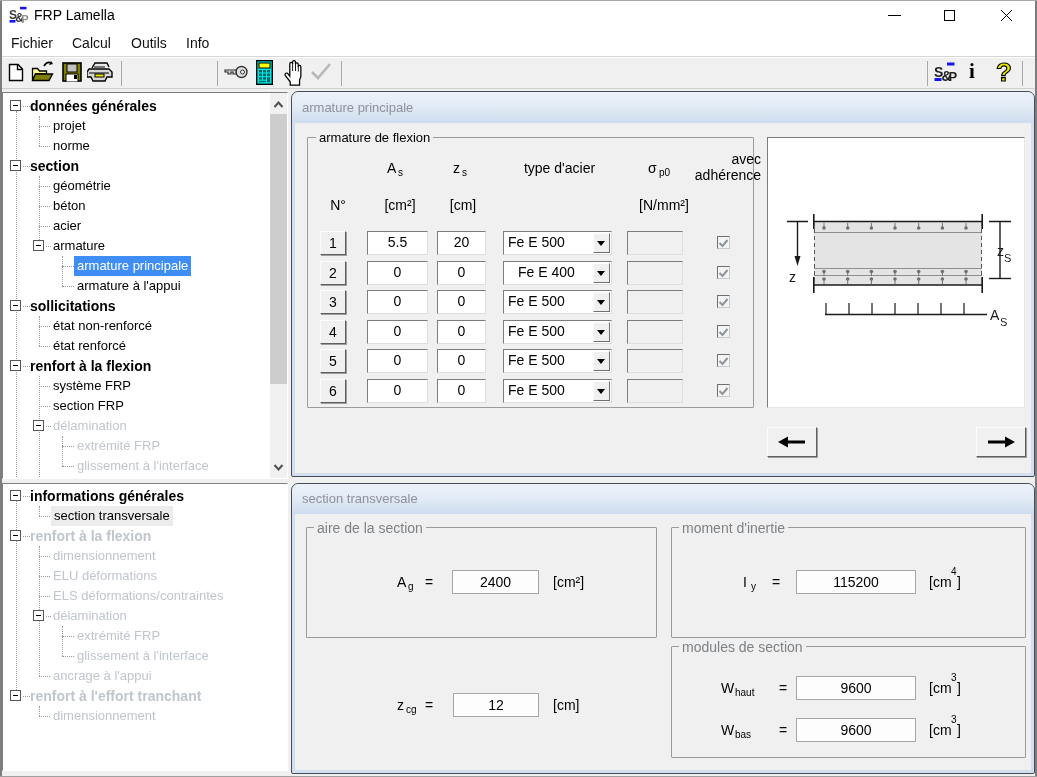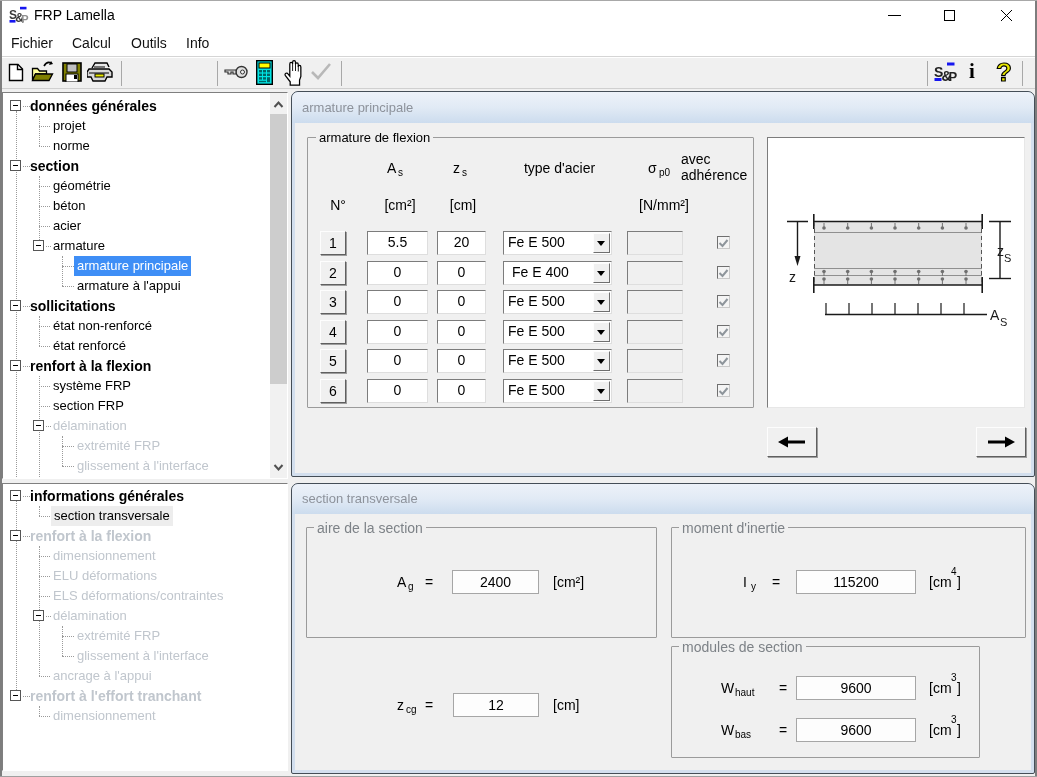--- a/index.html
+++ b/index.html
@@ -283,39 +283,39 @@
         <div class="glabel" style="left:8px;font-size:13px">armature de flexion</div>
       </div>
 
       <div class="lbl" style="left:92px;top:35px">A</div>
       <div class="lbl sub" style="left:103px;top:44px">s</div>
       <div class="lbl" style="left:158px;top:35px">z</div>
       <div class="lbl sub" style="left:167px;top:44px">s</div>
       <div class="lbl" style="left:227px;top:35px;width:75px;text-align:center">type d'acier</div>
       <div class="lbl" style="left:353px;top:35px">σ</div>
       <div class="lbl sub" style="left:364px;top:44px">p0</div>
-      <div class="lbl" style="left:386px;top:28px;width:80px;text-align:left;line-height:16px">avec<br>adhérence</div>
+      <div class="lbl" style="left:386px;top:28px;width:80px;text-align:right;line-height:16px">avec<br>adhérence</div>
       <div class="lbl" style="left:31px;top:72px;width:24px;text-align:center">N°</div>
       <div class="lbl" style="left:65px;top:72px;width:80px;text-align:center">[cm²]</div>
       <div class="lbl" style="left:128px;top:72px;width:80px;text-align:center">[cm]</div>
       <div class="lbl" style="left:329px;top:72px;width:80px;text-align:center">[N/mm²]</div>
 
       <div class="btn" style="left:25px;top:108px;width:26px;height:24px;line-height:22px">1</div>
       <div class="fld" style="left:72px;top:108px;width:61px;height:24px">5.5</div>
       <div class="fld" style="left:142px;top:108px;width:49px;height:24px">20</div>
       <div class="cmb" style="left:208px;top:108px;width:109px;height:24px"><span style="padding-left:4px">Fe E 500</span><span class="cmbbtn"></span></div>
       <div class="fldd" style="left:332px;top:108px;width:56px;height:24px"></div>
       <div class="chk" style="left:422px;top:113px"><svg width="11" height="11" viewBox="0 0 11 11">
               <path d="M1.5 5 l3 3 L9.5 2" fill="none" stroke="#8e959b" stroke-width="2"></path>
             </svg></div>
 
       <div class="btn" style="left:25px;top:138px;width:26px;height:24px;line-height:22px">2</div>
       <div class="fld" style="left:72px;top:138px;width:61px;height:24px">0</div>
       <div class="fld" style="left:142px;top:138px;width:49px;height:24px">0</div>
-      <div class="cmb" style="left:208px;top:138px;width:109px;height:24px"><span style="padding-left:8px">Fe E 400</span><span class="cmbbtn"></span></div>
+      <div class="cmb" style="left:208px;top:138px;width:109px;height:24px"><span style="padding-left:14px">Fe E 400</span><span class="cmbbtn"></span></div>
       <div class="fldd" style="left:332px;top:138px;width:56px;height:24px"></div>
       <div class="chk" style="left:422px;top:143px"><svg width="11" height="11" viewBox="0 0 11 11">
               <path d="M1.5 5 l3 3 L9.5 2" fill="none" stroke="#8e959b" stroke-width="2"></path>
             </svg></div>
 
       <div class="btn" style="left:25px;top:167px;width:26px;height:24px;line-height:22px">3</div>
       <div class="fld" style="left:72px;top:167px;width:61px;height:24px">0</div>
       <div class="fld" style="left:142px;top:167px;width:49px;height:24px">0</div>
       <div class="cmb" style="left:208px;top:167px;width:109px;height:24px"><span style="padding-left:4px">Fe E 500</span><span class="cmbbtn"></span></div>
       <div class="fldd" style="left:332px;top:167px;width:56px;height:24px"></div>
@@ -477,21 +477,21 @@
       <div class="lbl" style="left:634px;top:58px">[cm</div>
       <div class="lbl sub" style="left:656px;top:52px">4</div>
       <div class="lbl" style="left:662px;top:58px">]</div>
 
       <div class="lbl" style="left:102px;top:181px">z</div>
       <div class="lbl sub" style="left:111px;top:190px">cg</div>
       <div class="lbl" style="left:130px;top:181px">=</div>
       <div class="fld2" style="left:158px;top:179px;width:86px;height:24px">12</div>
       <div class="lbl" style="left:258px;top:181px">[cm]</div>
 
-      <div class="grp" style="left:376px;top:132px;width:309px;height:112px">
+      <div class="grp" style="left:376px;top:132px;width:355px;height:112px">
         <div class="glabel glgray" style="left:7px">modules de section</div>
       </div>
       <div class="lbl" style="left:426px;top:164px">W</div>
       <div class="lbl sub" style="left:440px;top:173px">haut</div>
       <div class="lbl" style="left:484px;top:164px">=</div>
       <div class="fld2" style="left:501px;top:162px;width:120px;height:24px">9600</div>
       <div class="lbl" style="left:634px;top:164px">[cm</div>
       <div class="lbl sub" style="left:656px;top:158px">3</div>
       <div class="lbl" style="left:662px;top:164px">]</div>
       <div class="lbl" style="left:426px;top:206px">W</div>

